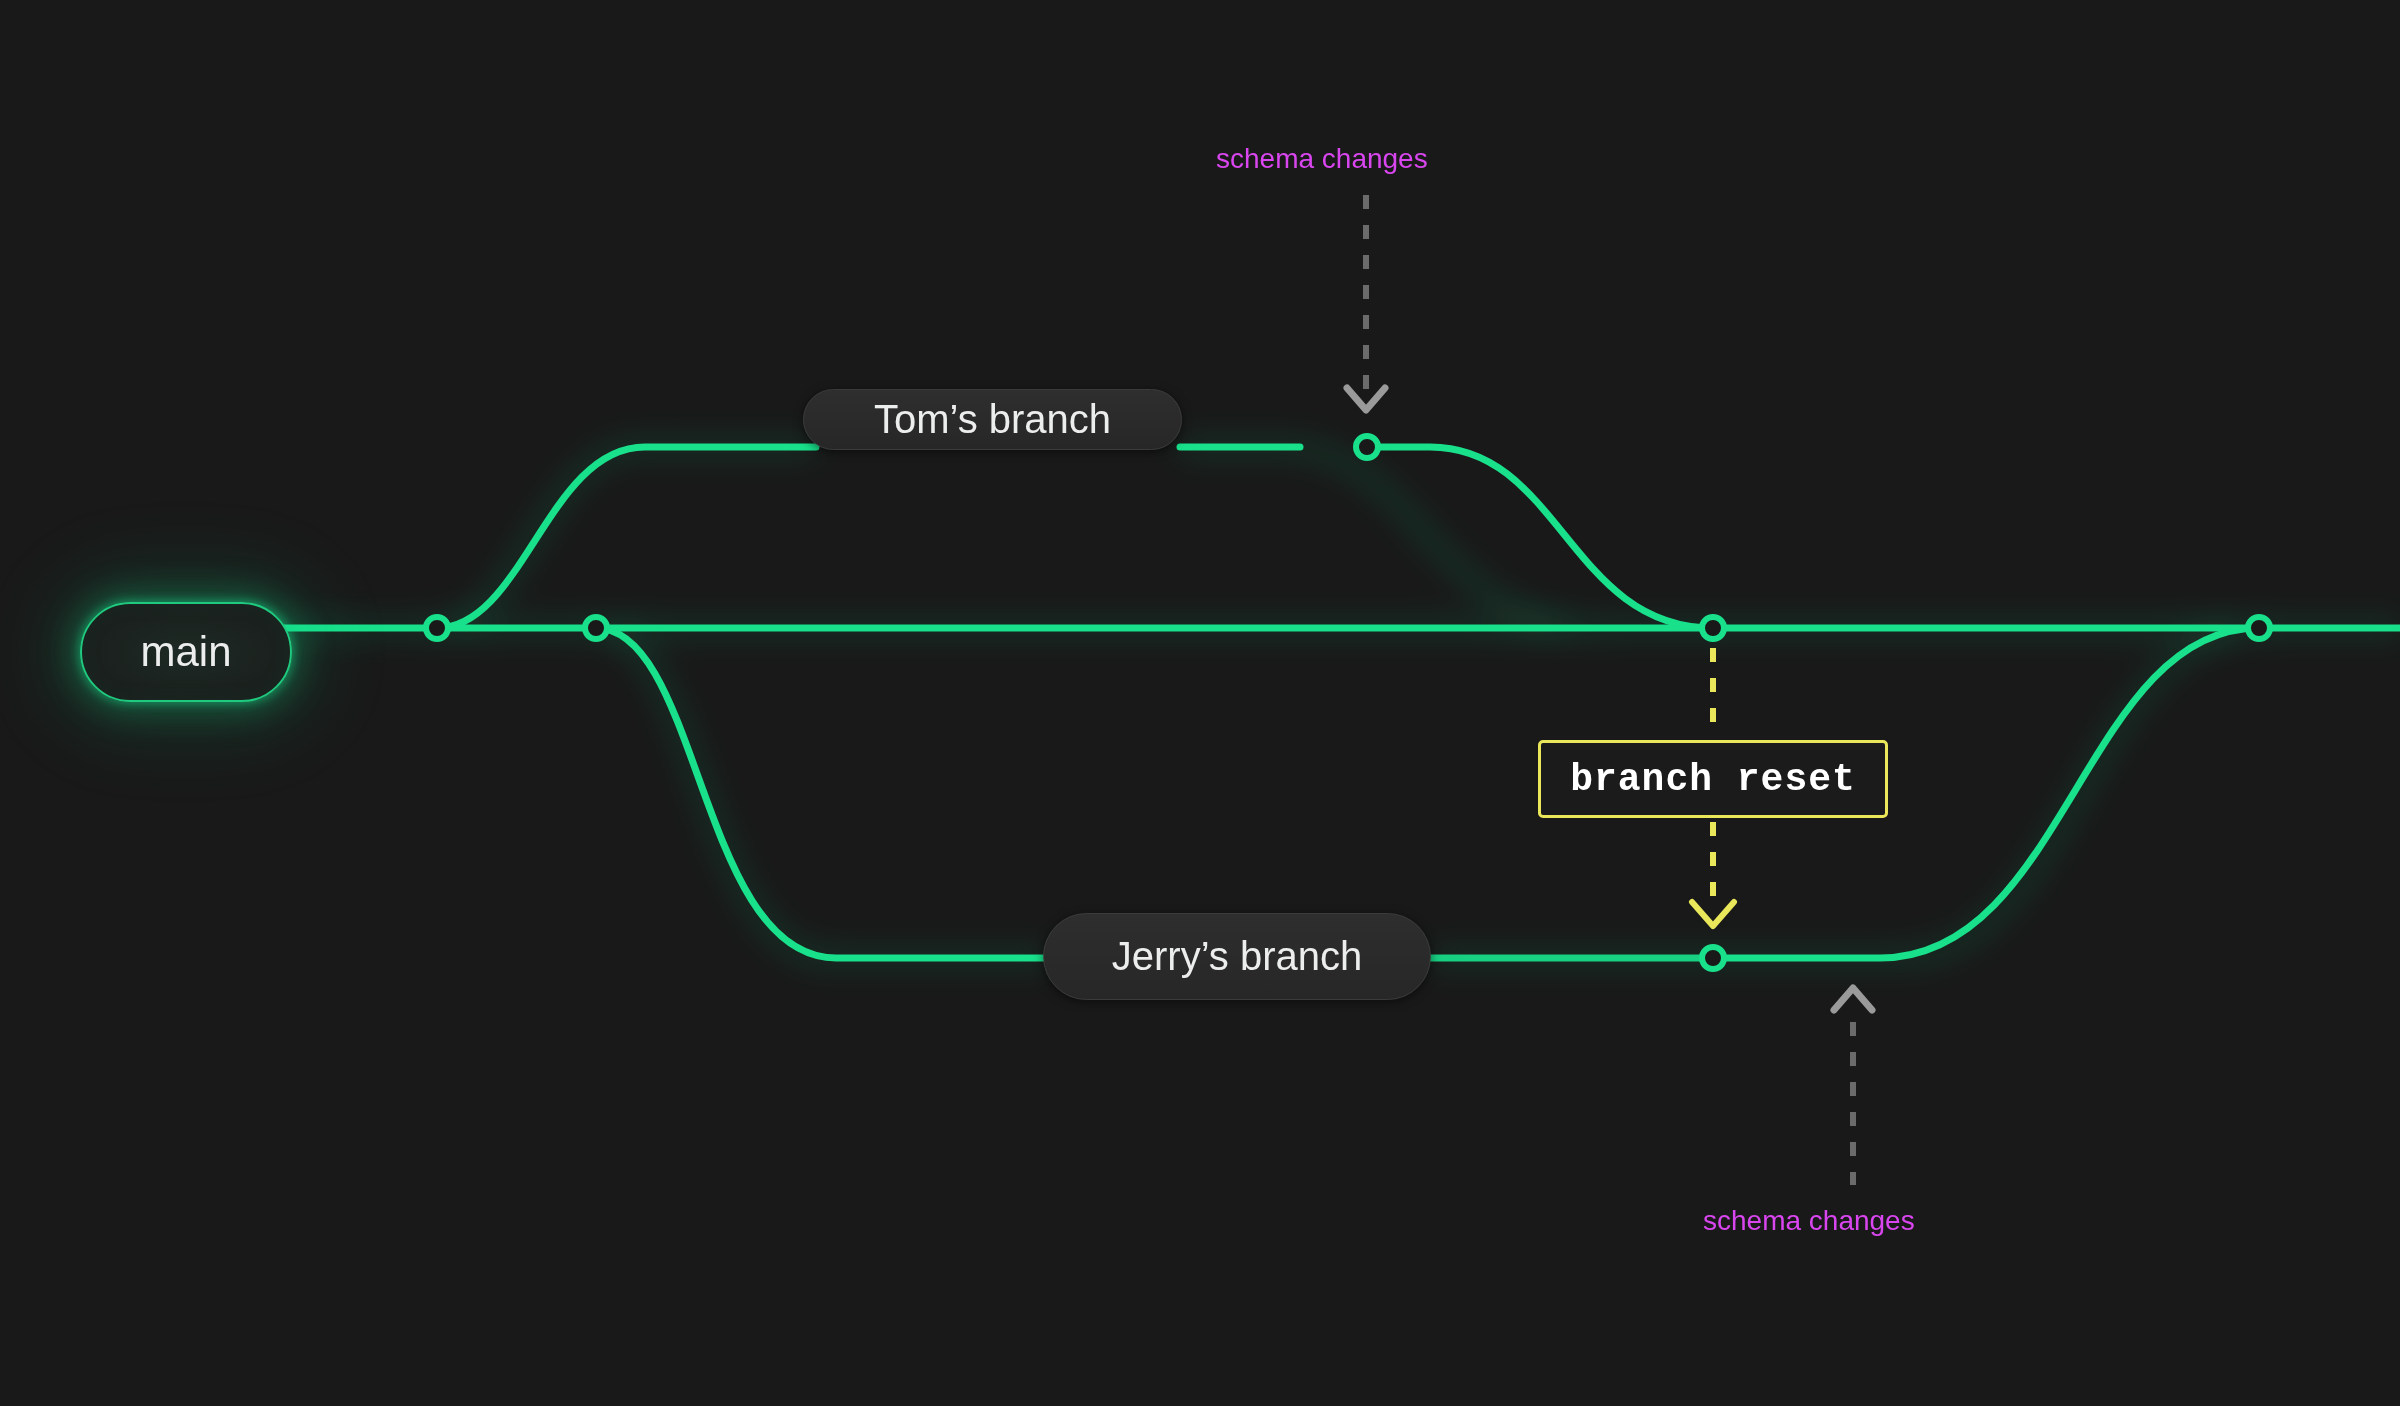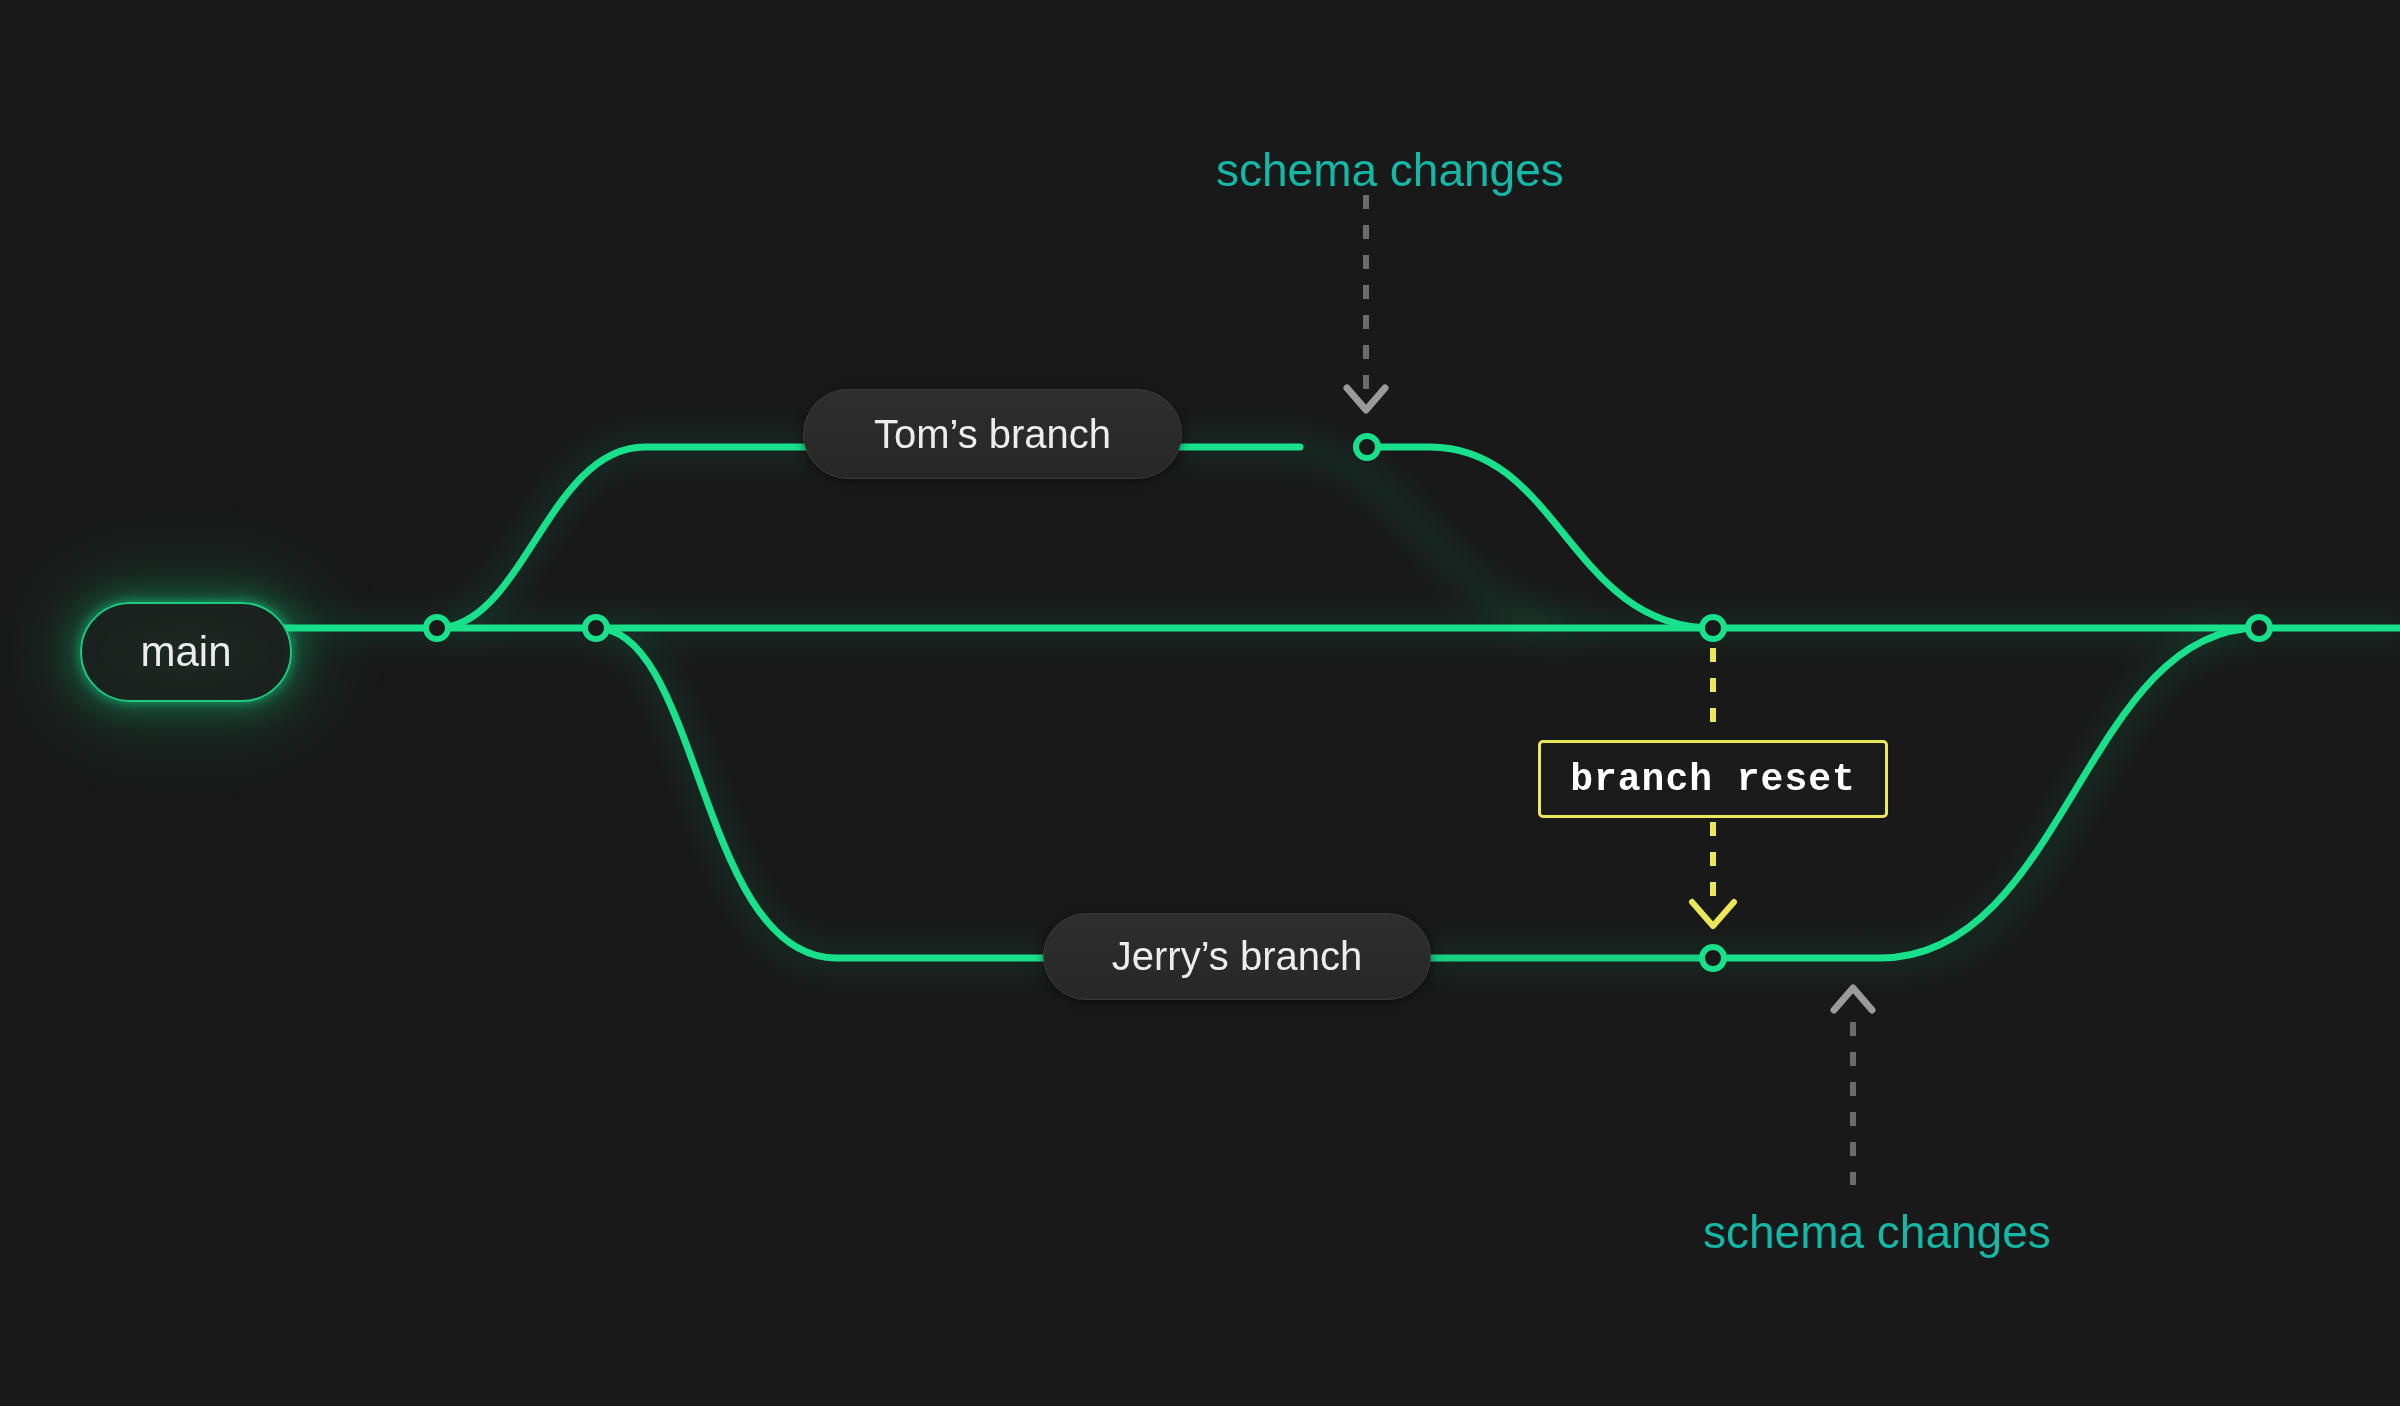--- a/index.html
+++ b/index.html
@@ -57,21 +57,21 @@
   .pill-branch {
     background: linear-gradient(180deg, #2e2e2e 0%, #2a2a2a 55%, #272727 100%);
     border: 1px solid #3b3b3b;
     font-size: 40px;
     box-shadow: 0 2px 10px rgba(0,0,0,0.5);
   }
   .pill-tom {
     left: 803px;
     top: 389px;
     width: 379px;
-    height: 90px;
+    height: 61px;
   }
   .pill-jerry {
     left: 1043px;
     top: 913px;
     width: 388px;
     height: 87px;
   }
   
   .reset-box {
     position: absolute;
@@ -89,22 +89,22 @@
     color: #ffffff;
     font-family: "Liberation Mono", "DejaVu Sans Mono", monospace;
     font-size: 38px;
     font-weight: bold;
     letter-spacing: 1px;
     user-select: none;
   }
   
   .anno {
     position: absolute;
-    color: #14b8a6;
-    font-size: 46px;
+    color: #d946ef;
+    font-size: 28px;
     white-space: nowrap;
     user-select: none;
   }
   .anno-top {
     left: 1216px;
     top: 143px;
   }
   .anno-bottom {
     left: 1703px;
     top: 1205px;

